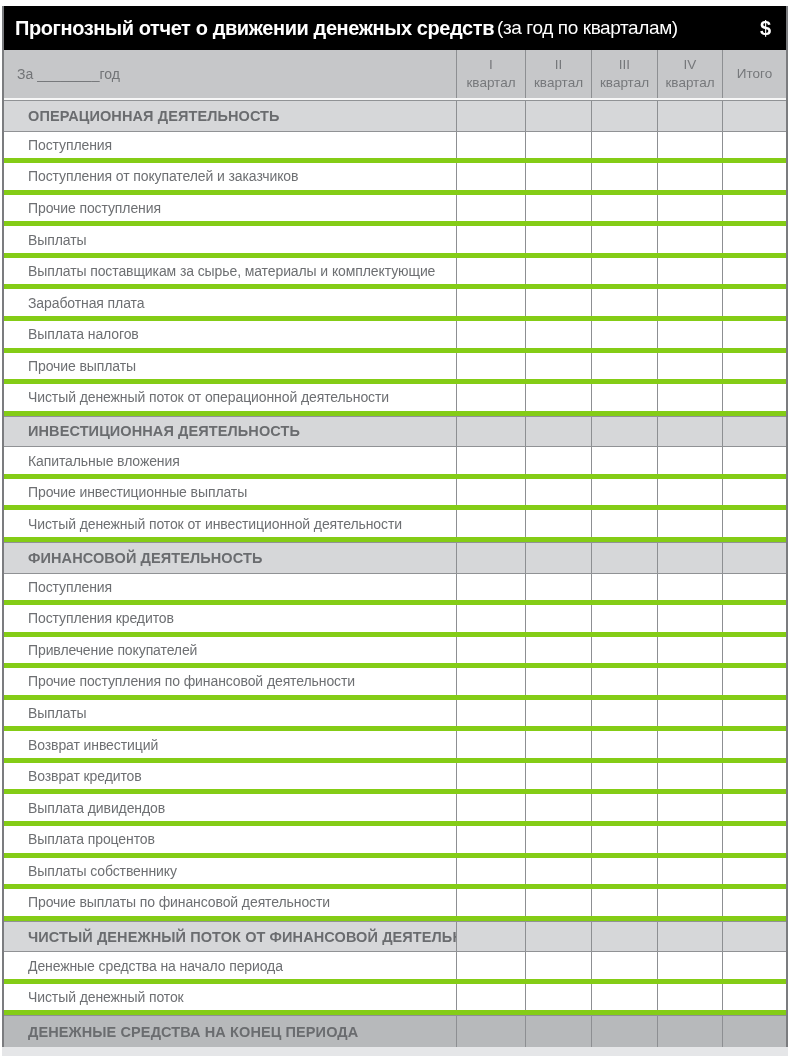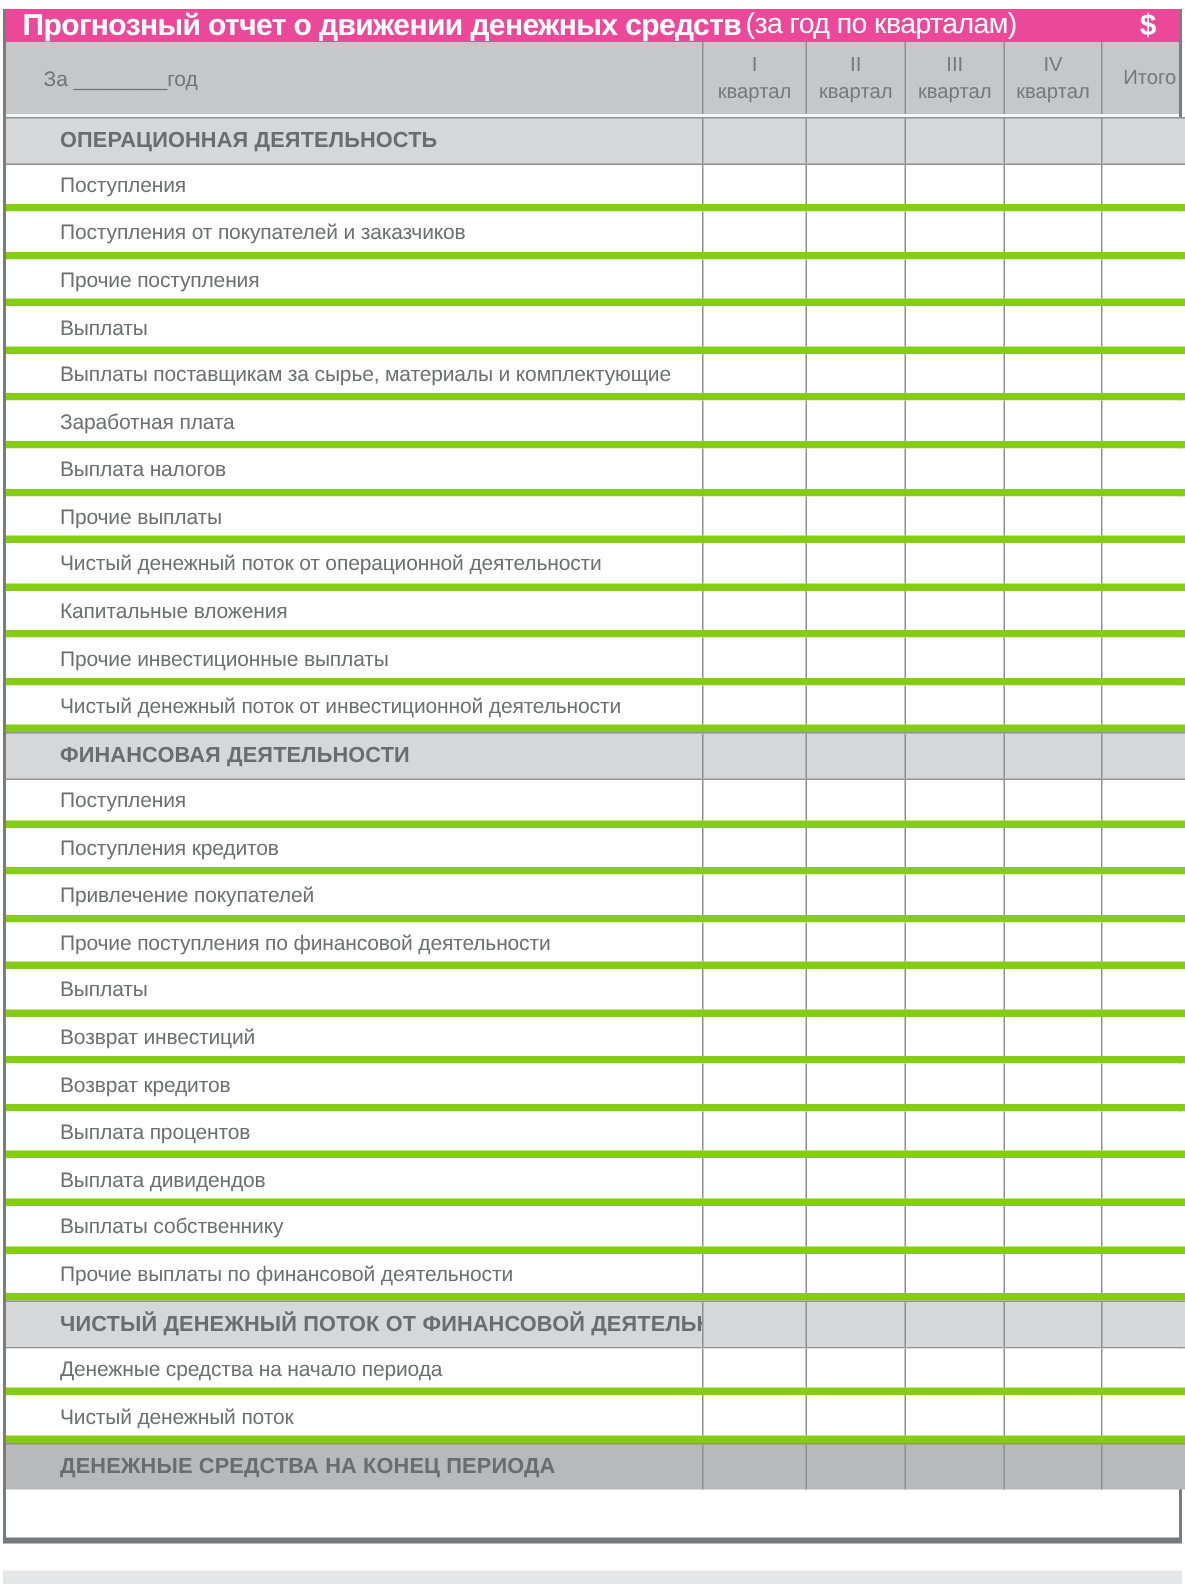--- a/index.html
+++ b/index.html
@@ -20,22 +20,22 @@
     left: 2px; top: 6px;
     width: 786px;
     box-sizing: border-box;
     border: 2px solid #7b7c7f;
     border-top: none;
     border-bottom: 4px solid #77787b;
     background: #ffffff;
   }
   
   .titlebar {
-    height: 22px;
-    background: #ec4899;
+    height: 44px;
+    background: #000000;
     display: flex;
     align-items: center;
     padding: 0 15px 0 11px;
   }
   .title-main {
     color: #ffffff;
     font-weight: bold;
     font-size: 20px;
     letter-spacing: -0.4px;
     white-space: nowrap;
@@ -51,21 +51,20 @@
   .currency {
     margin-left: auto;
     color: #ffffff;
     font-weight: bold;
     font-size: 20px;
   }
   
   .grid-row {
     display: grid;
     grid-template-columns: 452px 69px 66px 66px 65px 64px;
-    padding-left: 12px;
   }
   
   .hrow {
     height: 48px;
     background: #c6c7c9;
     border-bottom: 2px solid #f7f7f7;
   }
   .period-cell {
     display: flex;
     align-items: center;
@@ -240,20 +239,28 @@
           <div class="cell-value"></div>
         </div>
         <div class="row grid-row">
           <div class="cell-label">Чистый денежный поток от операционной деятельности</div>
           <div class="cell-value"></div>
           <div class="cell-value"></div>
           <div class="cell-value"></div>
           <div class="cell-value"></div>
           <div class="cell-value"></div>
         </div>
+        <div class="row grid-row row--section">
+          <div class="cell-label">ИНВЕСТИЦИОННАЯ ДЕЯТЕЛЬНОСТЬ</div>
+          <div class="cell-value"></div>
+          <div class="cell-value"></div>
+          <div class="cell-value"></div>
+          <div class="cell-value"></div>
+          <div class="cell-value"></div>
+        </div>
         <div class="row grid-row">
           <div class="cell-label">Капитальные вложения</div>
           <div class="cell-value"></div>
           <div class="cell-value"></div>
           <div class="cell-value"></div>
           <div class="cell-value"></div>
           <div class="cell-value"></div>
         </div>
         <div class="row grid-row">
           <div class="cell-label">Прочие инвестиционные выплаты</div>
@@ -265,21 +272,21 @@
         </div>
         <div class="row grid-row">
           <div class="cell-label">Чистый денежный поток от инвестиционной деятельности</div>
           <div class="cell-value"></div>
           <div class="cell-value"></div>
           <div class="cell-value"></div>
           <div class="cell-value"></div>
           <div class="cell-value"></div>
         </div>
         <div class="row grid-row row--section">
-          <div class="cell-label">ФИНАНСОВАЯ ДЕЯТЕЛЬНОСТИ</div>
+          <div class="cell-label">ФИНАНСОВОЙ ДЕЯТЕЛЬНОСТЬ</div>
           <div class="cell-value"></div>
           <div class="cell-value"></div>
           <div class="cell-value"></div>
           <div class="cell-value"></div>
           <div class="cell-value"></div>
         </div>
         <div class="row grid-row">
           <div class="cell-label">Поступления</div>
           <div class="cell-value"></div>
           <div class="cell-value"></div>
@@ -329,29 +336,29 @@
         </div>
         <div class="row grid-row">
           <div class="cell-label">Возврат кредитов</div>
           <div class="cell-value"></div>
           <div class="cell-value"></div>
           <div class="cell-value"></div>
           <div class="cell-value"></div>
           <div class="cell-value"></div>
         </div>
         <div class="row grid-row">
+          <div class="cell-label">Выплата дивидендов</div>
+          <div class="cell-value"></div>
+          <div class="cell-value"></div>
+          <div class="cell-value"></div>
+          <div class="cell-value"></div>
+          <div class="cell-value"></div>
+        </div>
+        <div class="row grid-row">
           <div class="cell-label">Выплата процентов</div>
-          <div class="cell-value"></div>
-          <div class="cell-value"></div>
-          <div class="cell-value"></div>
-          <div class="cell-value"></div>
-          <div class="cell-value"></div>
-        </div>
-        <div class="row grid-row">
-          <div class="cell-label">Выплата дивидендов</div>
           <div class="cell-value"></div>
           <div class="cell-value"></div>
           <div class="cell-value"></div>
           <div class="cell-value"></div>
           <div class="cell-value"></div>
         </div>
         <div class="row grid-row">
           <div class="cell-label">Выплаты собственнику</div>
           <div class="cell-value"></div>
           <div class="cell-value"></div>

